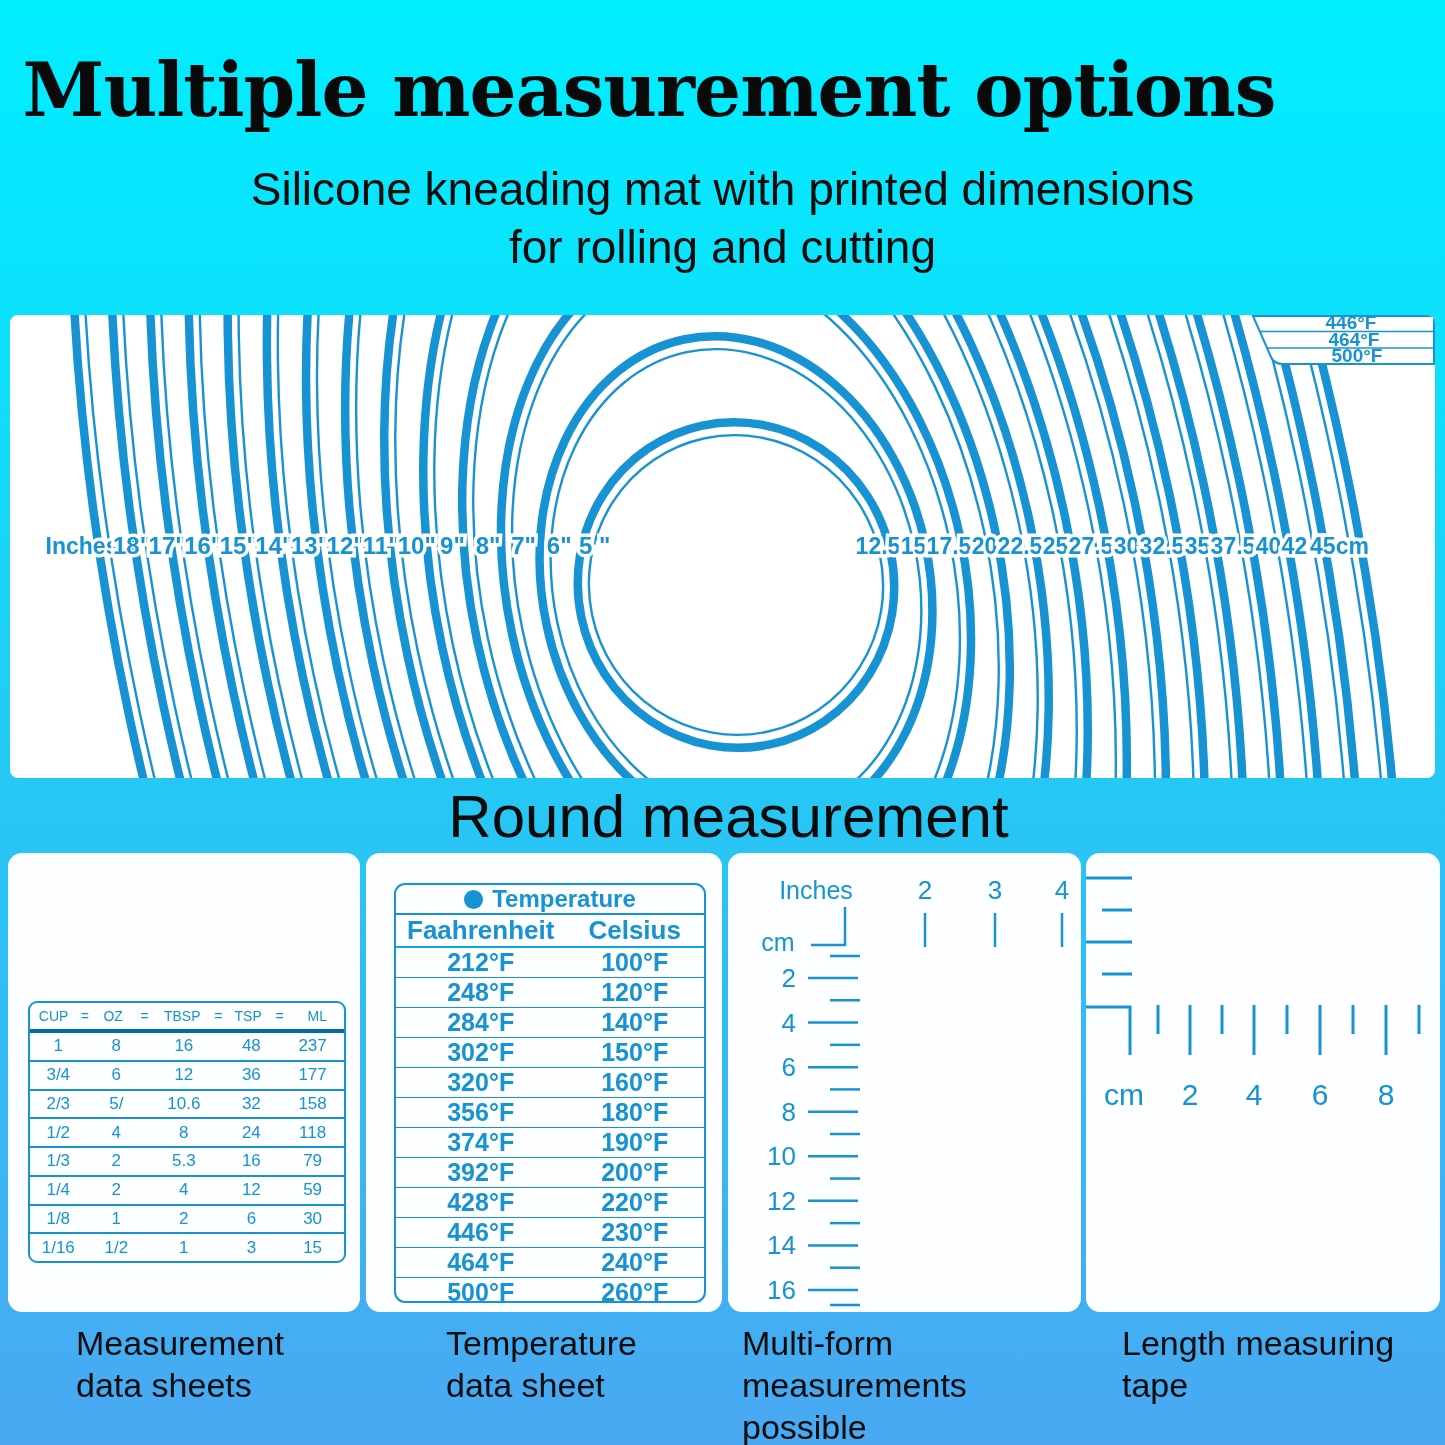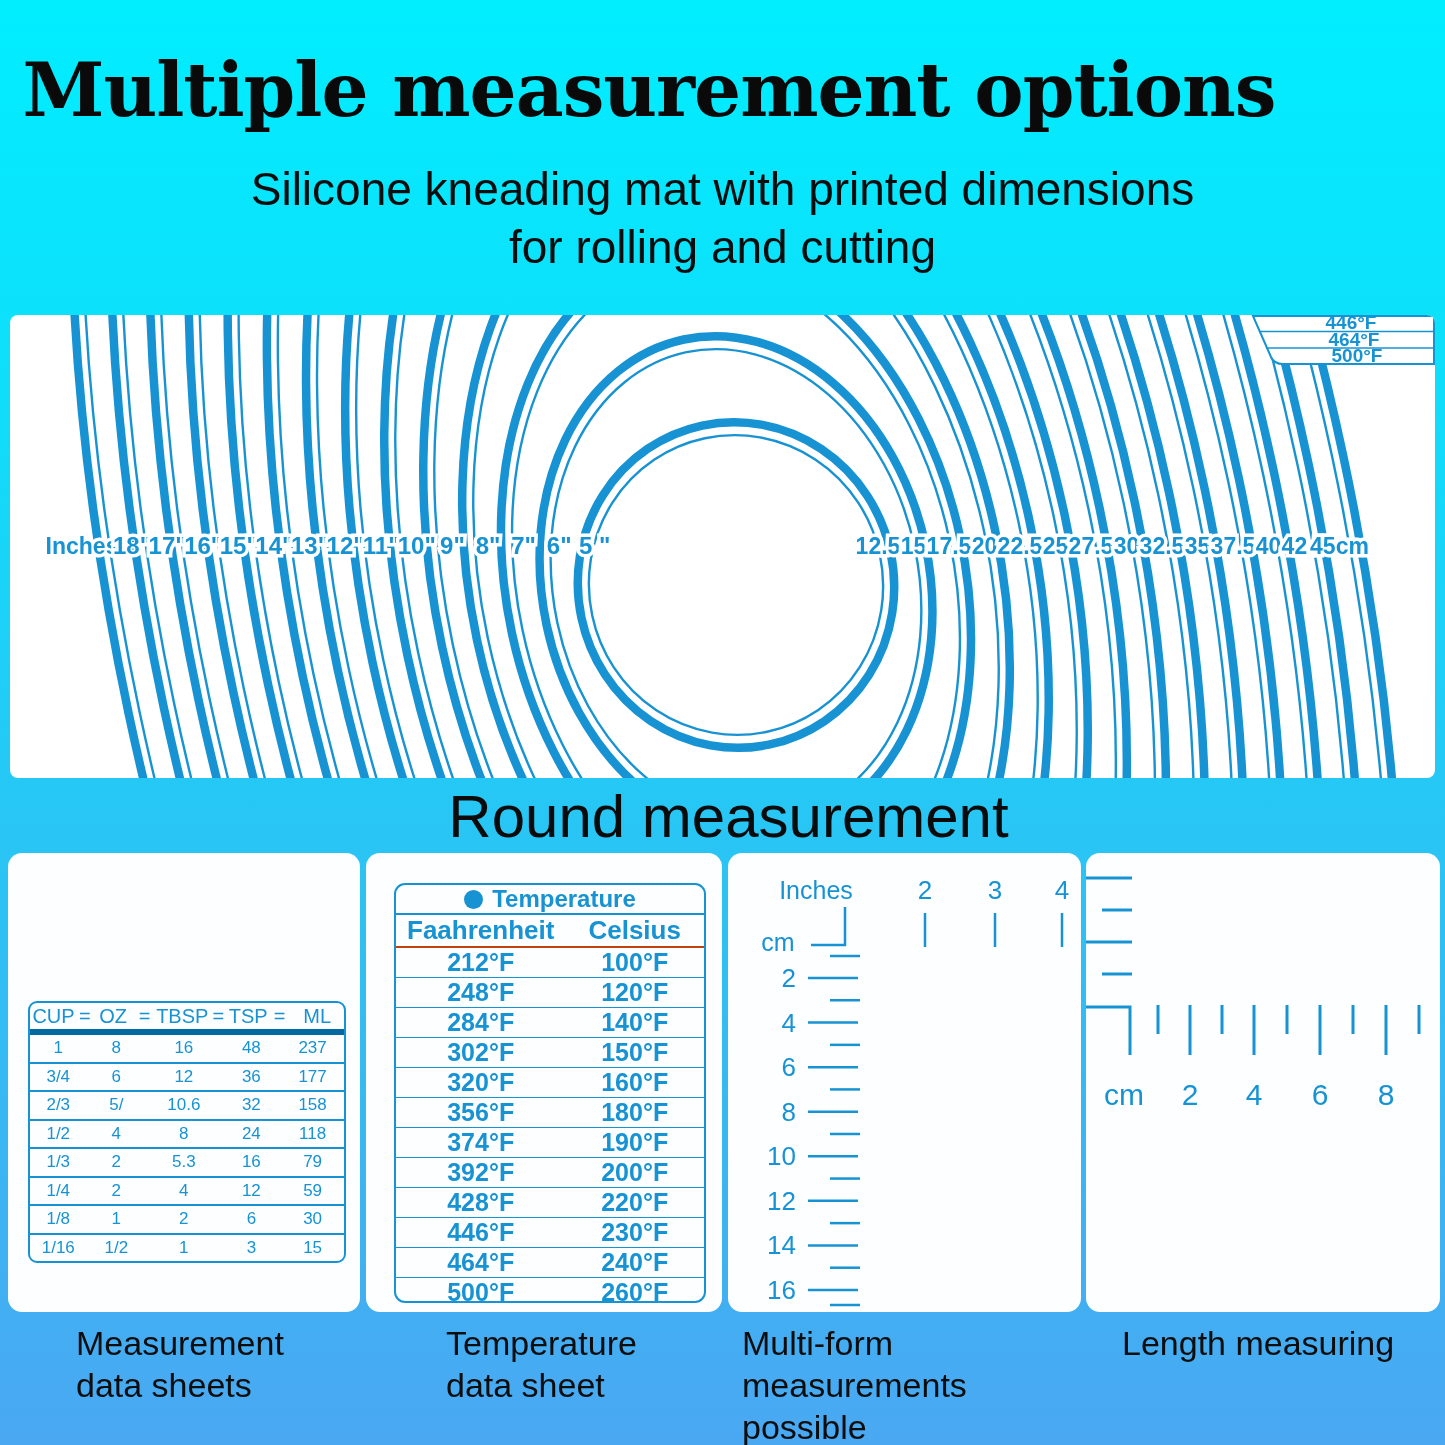--- a/index.html
+++ b/index.html
@@ -44,41 +44,41 @@
   }
   .mtable-title{
     height:25px;display:flex;align-items:center;justify-content:center;gap:7px;
     font-size:17px;border-bottom:2px solid #1793d3;
   }
   .dot{width:13px;height:13px;border-radius:50%;background:#1793d3;display:inline-block;}
   .dot.big{width:19px;height:19px;}
   .mtable-header{
     height:26px;display:grid;align-items:center;text-align:center;
     grid-template-columns:15% 5% 13% 7% 17% 6% 13% 7% 17%;
-    font-size:20px;border-bottom:6px solid #0369a1;
+    font-size:14px;border-bottom:4px solid #0369a1;
   }
   .mrow{
     flex:1;display:grid;align-items:center;text-align:center;
     grid-template-columns:18% 19% 24% 19% 20%;
     font-size:17px;border-bottom:2px solid #1793d3;
   }
   .mrow:last-child{border-bottom:none;}
   
   .ttable{
     position:absolute;left:28px;top:30px;width:312px;height:420px;
     border:2px solid #1793d3;border-radius:11px;color:#1793d3;
     box-sizing:border-box;display:flex;flex-direction:column;font-weight:bold;
   }
   .ttable-title{
     height:33px;display:flex;align-items:center;justify-content:center;gap:9px;
     font-size:24px;border-bottom:2px solid #1793d3;
   }
   .ttable-cols{
     height:35px;display:grid;grid-template-columns:55% 45%;align-items:center;
-    text-align:center;font-size:26px;border-bottom:2px solid #c2410c;
+    text-align:center;font-size:26px;border-bottom:2px solid #0ea5e9;
   }
   .trow{
     flex:1;display:grid;grid-template-columns:55% 45%;align-items:center;
     text-align:center;font-size:25px;border-bottom:1.5px solid #1793d3;
   }
   .trow:last-child{border-bottom:none;}
   
   .caption{
     top:1322px;font-size:34px;color:#0d0d0d;line-height:1.24;font-weight:500;
   }
@@ -369,13 +369,14 @@
 <div class="abs caption" id="caption-2">
   <div>Temperature</div>
   <div>data sheet</div>
 </div>
 <div class="abs caption" id="caption-3">
   <div>Multi-form</div>
   <div>measurements possible</div>
 </div>
 <div class="abs caption" id="caption-4">
   <div>Length measuring</div>
+  <div>tape</div>
 </div>
 
 </body></html>

